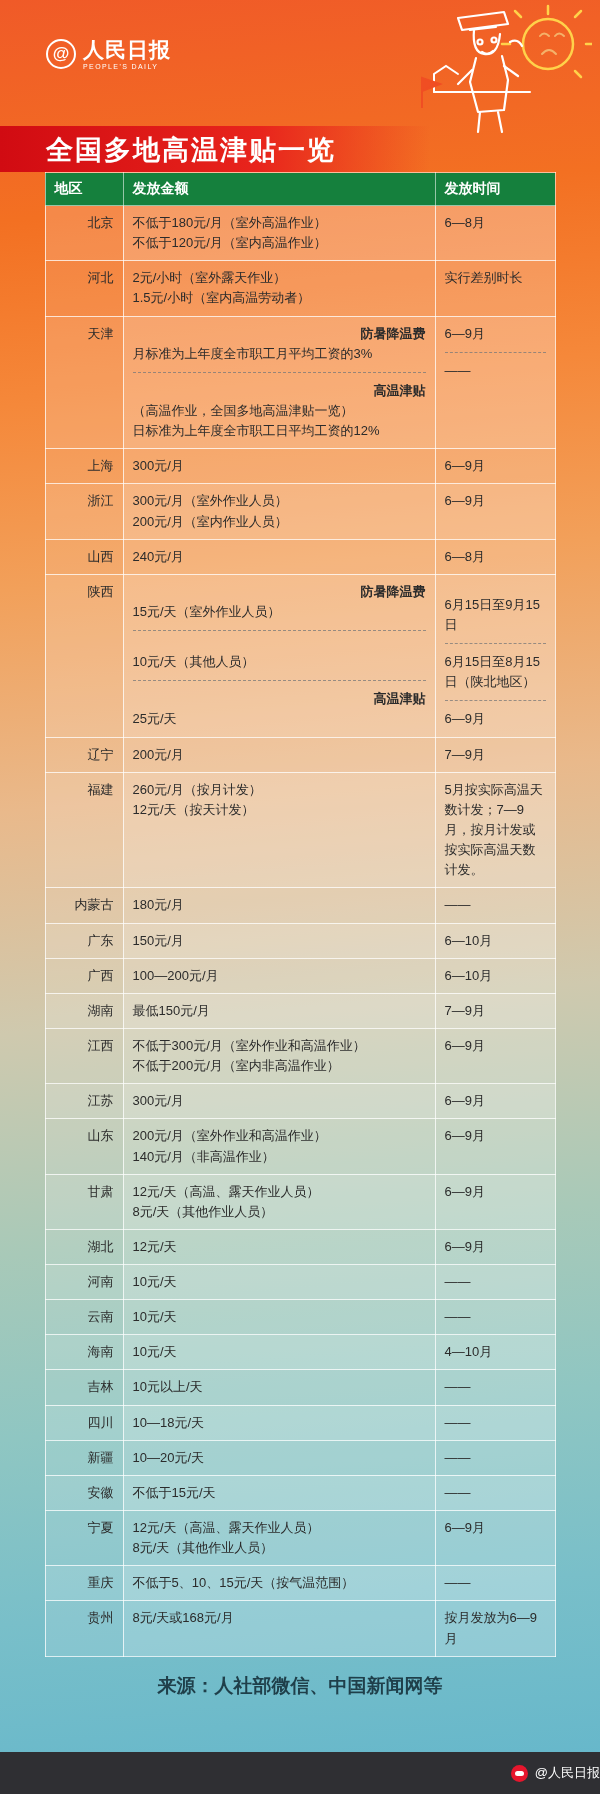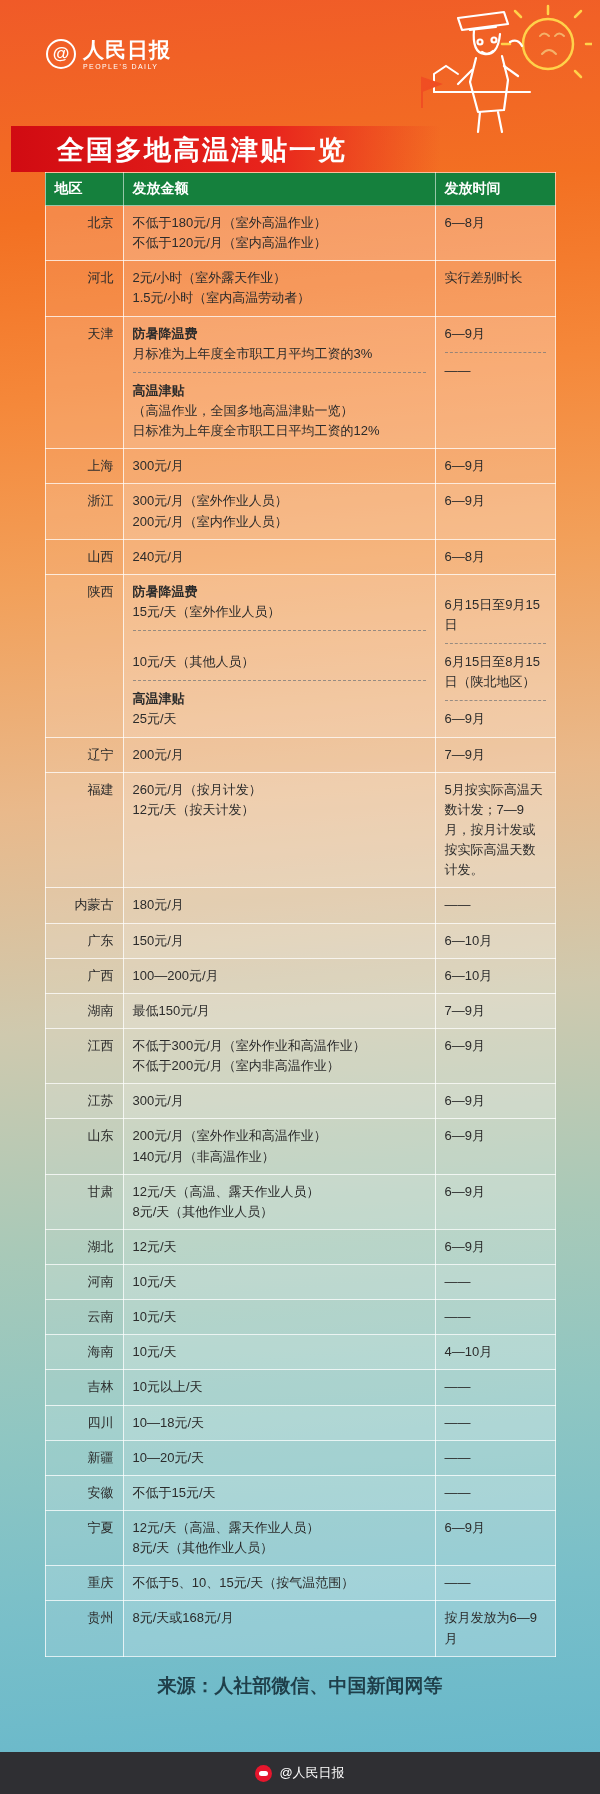--- a/index.html
+++ b/index.html
@@ -62,21 +62,21 @@
   .illu {
     position: absolute;
     right: 8px;
     top: 0;
     width: 230px;
     height: 135px;
   }
 
   
   .title-wrap {
-    margin: 6px 0 14px 11px;
+    margin: 6px 0 14px 0;
     position: relative;
     height: 32px;
     padding-left: 32px;
   }
   .title-bar {
     position: absolute;
     left: 0;
     top: 0;
     width: 430px;
     height: 46px;
@@ -128,20 +128,21 @@
   }
   .table tr:nth-child(even) td {
     background: rgba(255,255,255,0.22);
   }
   .table tr:nth-child(even) td.region {
     background: rgba(255,255,255,0.12);
   }
   .sub-title {
     font-weight: bold;
     display: block;
+    text-align: right;
   }
   .divider {
     border: 0;
     border-top: 1px dashed rgba(120,120,120,0.75);
     margin: 8px 0;
   }
   .spacer-line {
     display: block;
     height: 13px;
   }
@@ -156,21 +157,21 @@
   }
   .footer {
     position: absolute;
     left: 0;
     bottom: 0;
     width: 100%;
     height: 42px;
     background: #2f2f33;
     display: flex;
     align-items: center;
-    justify-content: center;
+    justify-content: flex-end;
     color: #fff;
     font-size: 13px;
   }
   .weibo-icon {
     width: 17px;
     height: 17px;
     border-radius: 50%;
     background: #e6162d;
     display: inline-block;
     margin-right: 7px;

